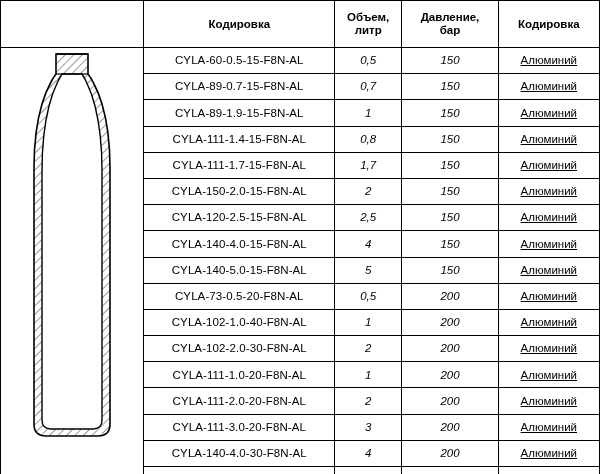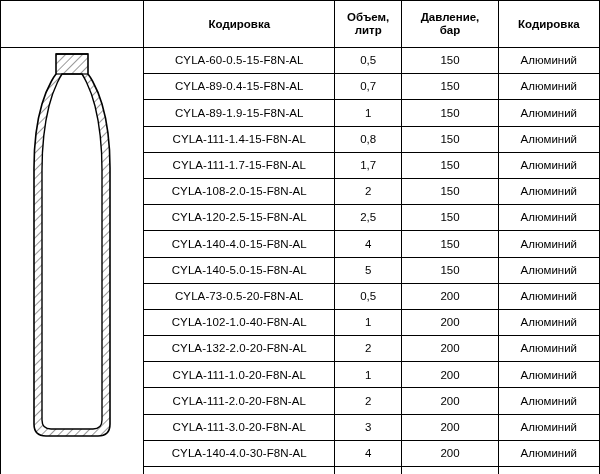--- a/index.html
+++ b/index.html
@@ -42,22 +42,22 @@
   }
   .col-img { width: 143px; }
   .col-code { width: 190px; }
   .col-vol { width: 67px; }
   .col-press { width: 96px; }
   .col-mat { width: 101px; }
 
   tbody td { height: 25.2px; }
 
   .cell-code { font-size: 11.5px; letter-spacing: 0.1px; }
-  .cell-vol, .cell-press { font-size: 11.5px; }
-  .cell-mat { font-size: 11.5px; }
+  .cell-vol, .cell-press { font-size: 11.5px; font-style: italic; }
+  .cell-mat { font-size: 11.5px; text-decoration: underline; }
 
   
   td.img-cell {
     vertical-align: top;
     padding: 0;
     position: relative;
   }
   .bottle-wrap {
     position: relative;
     width: 100%;
@@ -112,21 +112,21 @@
                 <line x1="44" y1="6" x2="76" y2="6" stroke="#000000" stroke-width="1.6"></line>
               </svg>
             </div>
           </td>
           <td class="cell-code">CYLA-60-0.5-15-F8N-AL</td>
           <td class="cell-vol">0,5</td>
           <td class="cell-press">150</td>
           <td class="cell-mat">Алюминий</td>
         </tr>
         <tr>
-          <td class="cell-code">CYLA-89-0.4-15-F8N-AL</td>
+          <td class="cell-code">CYLA-89-0.7-15-F8N-AL</td>
           <td class="cell-vol">0,7</td>
           <td class="cell-press">150</td>
           <td class="cell-mat">Алюминий</td>
         </tr>
         <tr>
           <td class="cell-code">CYLA-89-1.9-15-F8N-AL</td>
           <td class="cell-vol">1</td>
           <td class="cell-press">150</td>
           <td class="cell-mat">Алюминий</td>
         </tr>
@@ -136,21 +136,21 @@
           <td class="cell-press">150</td>
           <td class="cell-mat">Алюминий</td>
         </tr>
         <tr>
           <td class="cell-code">CYLA-111-1.7-15-F8N-AL</td>
           <td class="cell-vol">1,7</td>
           <td class="cell-press">150</td>
           <td class="cell-mat">Алюминий</td>
         </tr>
         <tr>
-          <td class="cell-code">CYLA-108-2.0-15-F8N-AL</td>
+          <td class="cell-code">CYLA-150-2.0-15-F8N-AL</td>
           <td class="cell-vol">2</td>
           <td class="cell-press">150</td>
           <td class="cell-mat">Алюминий</td>
         </tr>
         <tr>
           <td class="cell-code">CYLA-120-2.5-15-F8N-AL</td>
           <td class="cell-vol">2,5</td>
           <td class="cell-press">150</td>
           <td class="cell-mat">Алюминий</td>
         </tr>
@@ -172,21 +172,21 @@
           <td class="cell-press">200</td>
           <td class="cell-mat">Алюминий</td>
         </tr>
         <tr>
           <td class="cell-code">CYLA-102-1.0-40-F8N-AL</td>
           <td class="cell-vol">1</td>
           <td class="cell-press">200</td>
           <td class="cell-mat">Алюминий</td>
         </tr>
         <tr>
-          <td class="cell-code">CYLA-132-2.0-20-F8N-AL</td>
+          <td class="cell-code">CYLA-102-2.0-30-F8N-AL</td>
           <td class="cell-vol">2</td>
           <td class="cell-press">200</td>
           <td class="cell-mat">Алюминий</td>
         </tr>
         <tr>
           <td class="cell-code">CYLA-111-1.0-20-F8N-AL</td>
           <td class="cell-vol">1</td>
           <td class="cell-press">200</td>
           <td class="cell-mat">Алюминий</td>
         </tr>

